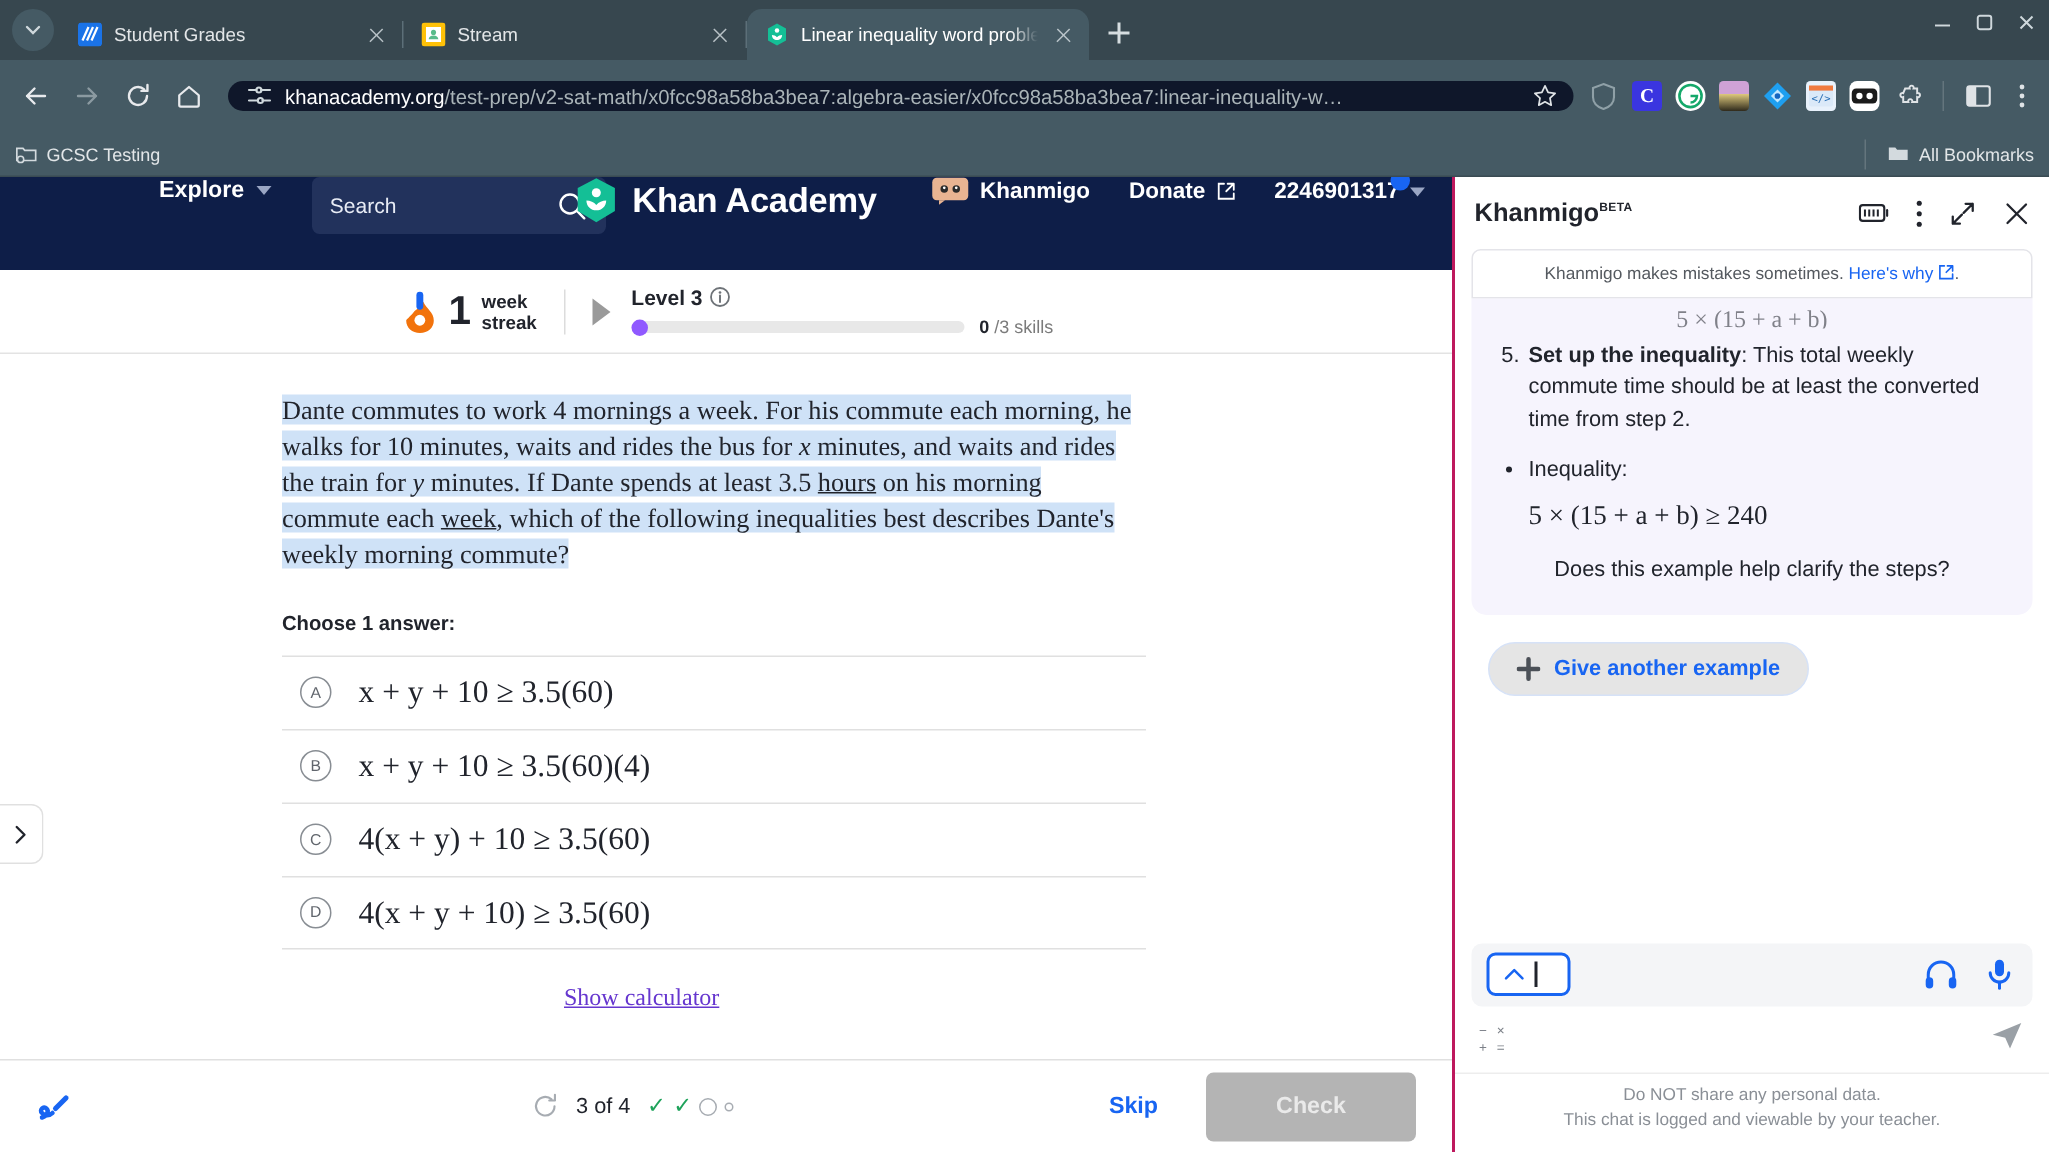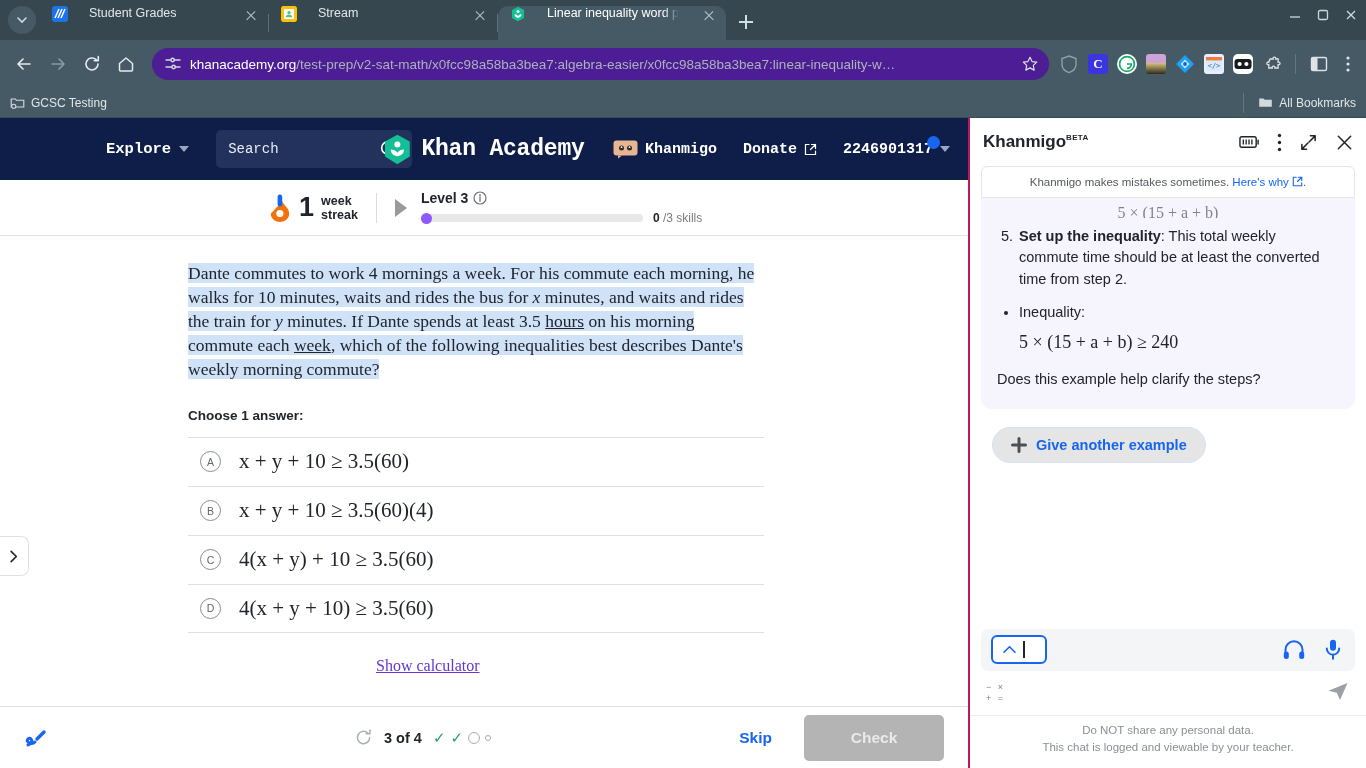--- a/index.html
+++ b/index.html
@@ -15,21 +15,21 @@
   .tabstrip {
     height: 40px; background: #37474f; display: flex; align-items: flex-end;
     padding-left: 4px; position: relative; flex: 0 0 40px;
   }
   .tab-list-btn {
     width: 28px; height: 28px; border-radius: 50%; background: #455a64;
     display: flex; align-items: center; justify-content: center;
     margin: 0 4px 6px 4px; flex: 0 0 28px; cursor: pointer;
   }
   .tab {
-    height: 34px; display: flex; gap: 21px;
+    height: 34px; display: flex; align-items: center; gap: 8px;
     padding: 0 8px 0 12px; border-radius: 10px 10px 0 0;
     color: #e3e6e8; font-size: 12.5px; position: relative; cursor: pointer;
     min-width: 0;
   }
   .tab.inactive { width: 228px; }
   .tab.active { width: 228px; background: #455a64; color: #fff; }
   .tab-favicon { width: 16px; height: 16px; flex: 0 0 16px; border-radius: 2px; }
   .tab-title {
     flex: 1 1 auto; white-space: nowrap; overflow: hidden;
     text-overflow: clip; font-size: 12.5px;
@@ -57,21 +57,21 @@
 
   .toolbar {
     height: 48px; background: #455a64; display: flex; align-items: center;
     gap: 2px; padding: 0 8px; flex: 0 0 48px;
   }
   .nav-btn {
     width: 32px; height: 32px; border-radius: 50%; display: flex;
     align-items: center; justify-content: center; cursor: pointer; flex: 0 0 32px;
   }
   .omnibox {
-    flex: 1 1 auto; height: 32px; background: #4c1d95; border-radius: 16px;
+    flex: 1 1 auto; height: 20px; background: #0f172a; border-radius: 16px;
     display: flex; align-items: center; gap: 8px; padding: 0 10px 0 12px;
     margin: 0 8px; min-width: 0;
   }
   .omni-url { flex: 1 1 auto; color: #e8eaed; font-size: 13.5px; white-space: nowrap; overflow: hidden; }
   .omni-url .host { color: #ffffff; }
   .omni-url .path { color: #aab4b8; }
   .ext-row { display: flex; align-items: center; gap: 9px; flex: 0 0 auto; }
   .ext { width: 20px; height: 20px; border-radius: 3px; flex: 0 0 20px; cursor: pointer; }
   .tool-sep { width: 1px; height: 20px; background: #64757d; margin: 0 4px; }
 
@@ -81,22 +81,22 @@
     justify-content: space-between;
   }
   .bm { display: flex; align-items: center; gap: 6px; color: #e2e6e8; font-size: 12px; cursor: pointer; }
   .bm-right { display: flex; align-items: center; gap: 10px; }
 
   
   .page { flex: 1 1 auto; display: flex; position: relative; background: #fff; overflow: hidden; }
   .left-pane { width: 968px; flex: 0 0 968px; display: flex; flex-direction: column; background: #fff; position: relative; }
 
   .ka-header {
-    height: 62px; background: #0e1e48; display: flex; align-items: center;
-    padding: 0 18px; flex: 0 0 62px; position: relative; font-family: Liberation Mono, monospace;
+    height: 62px; background: #0e1e48; display: flex; align-items: flex-start;
+    padding: 0 18px; flex: 0 0 62px; position: relative;
   }
   .ka-explore { color: #fff; font-size: 15.5px; font-weight: bold; display: flex; align-items: center; gap: 8px; margin-left: 88px; cursor: pointer; }
   .caret-down { width: 0; height: 0; border-left: 5px solid transparent; border-right: 5px solid transparent; border-top: 6px solid #9aa6c4; }
   .ka-search {
     width: 196px; height: 38px; background: #22325c; border-radius: 5px;
     margin-left: 27px; display: flex; align-items: center; padding: 0 12px;
     justify-content: space-between; cursor: text;
   }
   .ka-search span { color: #e8ecf5; font-size: 14px; }
   .ka-logo { position: absolute; left: 50%; transform: translateX(-50%); display: flex; align-items: center; gap: 10px; cursor: pointer; }
@@ -159,21 +159,21 @@
     background: #fff; border: 1px solid #e0e0e0; border-left: none;
     border-radius: 0 8px 8px 0; display: flex; align-items: center; justify-content: center;
     cursor: pointer; z-index: 5;
   }
 
   .footer {
     height: 62px; flex: 0 0 62px; border-top: 1px solid #e0e0e0;
     display: flex; align-items: center; padding: 0 24px; gap: 0; background: #fff;
   }
   .foot-center { display: flex; align-items: center; gap: 11px; margin-left: 296px; }
-  .prog-count { font-size: 14.5px; font-weight: bold; color: #21242c; }
+  .prog-count { font-size: 14.5px; font-weight: normal; color: #21242c; }
   .marks { display: flex; align-items: center; gap: 5px; }
   .check-m { color: #1fa35b; font-size: 15px; line-height: 1; }
   .circ-o { width: 12px; height: 12px; border-radius: 50%; border: 1.5px solid #a7acb2; }
   .dot-o { width: 6px; height: 6px; border-radius: 50%; border: 1.3px solid #a7acb2; }
   .skip { margin-left: auto; color: #1865f2; font-size: 15.5px; font-weight: bold; cursor: pointer; }
   .check-btn {
     margin-left: 32px; width: 140px; height: 46px; border-radius: 5px;
     background: #b4b4b4; color: #eaeaea; font-size: 15.5px; font-weight: bold;
     display: flex; align-items: center; justify-content: center; cursor: pointer; border: none;
     font-family: "Liberation Sans", sans-serif;
@@ -197,21 +197,21 @@
   .migo-scroll { flex: 1 1 auto; overflow: hidden; padding: 0 11px; position: relative; }
   .bubble-msg {
     background: #f6f4fd; border-radius: 0 0 10px 10px; padding: 6px 16px 18px 16px;
     margin-top: 0;
   }
   .msg-cut { font-family: "Liberation Serif", serif; font-size: 16px; color: #21242c; opacity: .55; height: 14px; overflow: hidden; text-align: center; }
   .msg-ol { margin: 8px 0 0 20px; font-size: 14.5px; color: #21242c; line-height: 1.48; }
   .msg-ol li { padding-left: 2px; }
   .msg-ul { margin: 12px 0 0 22px; font-size: 14.5px; color: #21242c; line-height: 1.48; }
   .ineq-math { font-family: "Liberation Serif", serif; font-size: 18px; margin-top: 5px; display: block; }
-  .msg-q { margin-top: 14px; font-size: 14.5px; color: #21242c; line-height: 1.5; }
+  .msg-q { margin-top: 14px; font-size: 14.5px; color: #21242c; line-height: 1.5; text-align: center; }
 
   .suggestions { padding: 0 11px; display: flex; flex-direction: column; gap: 10px; margin-top: 18px; }
   .sugg {
     border: 1px solid #d6e2f7; background: #e5e5e5; border-radius: 22px;
     height: 36px; display: inline-flex; align-items: center; gap: 9px;
     padding: 0 18px; color: #1865f2; font-size: 14.5px; font-weight: bold;
     cursor: pointer; align-self: flex-start;
   }
 
   .migo-input-wrap { flex: 0 0 auto; padding: 0 11px; }

